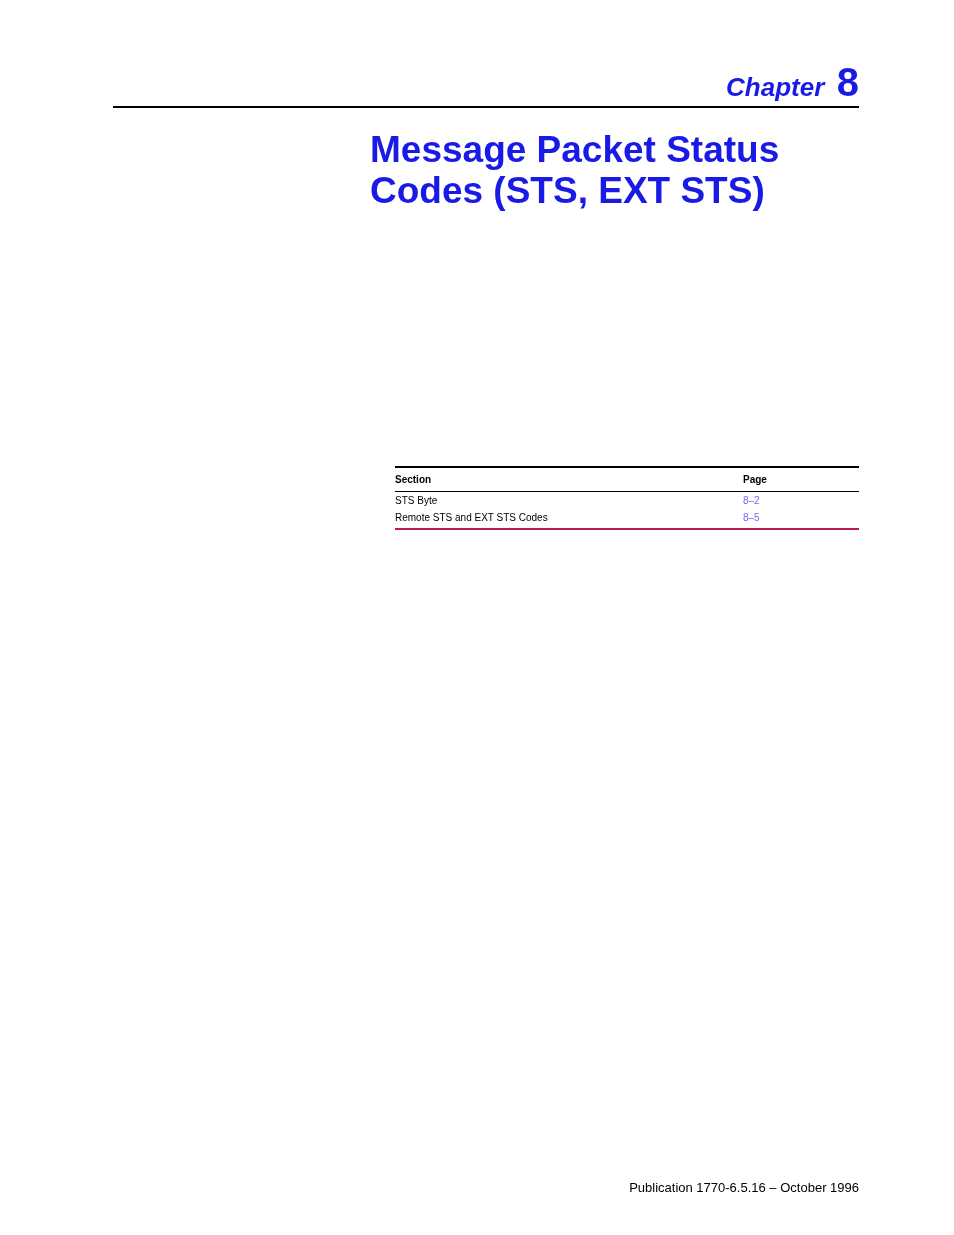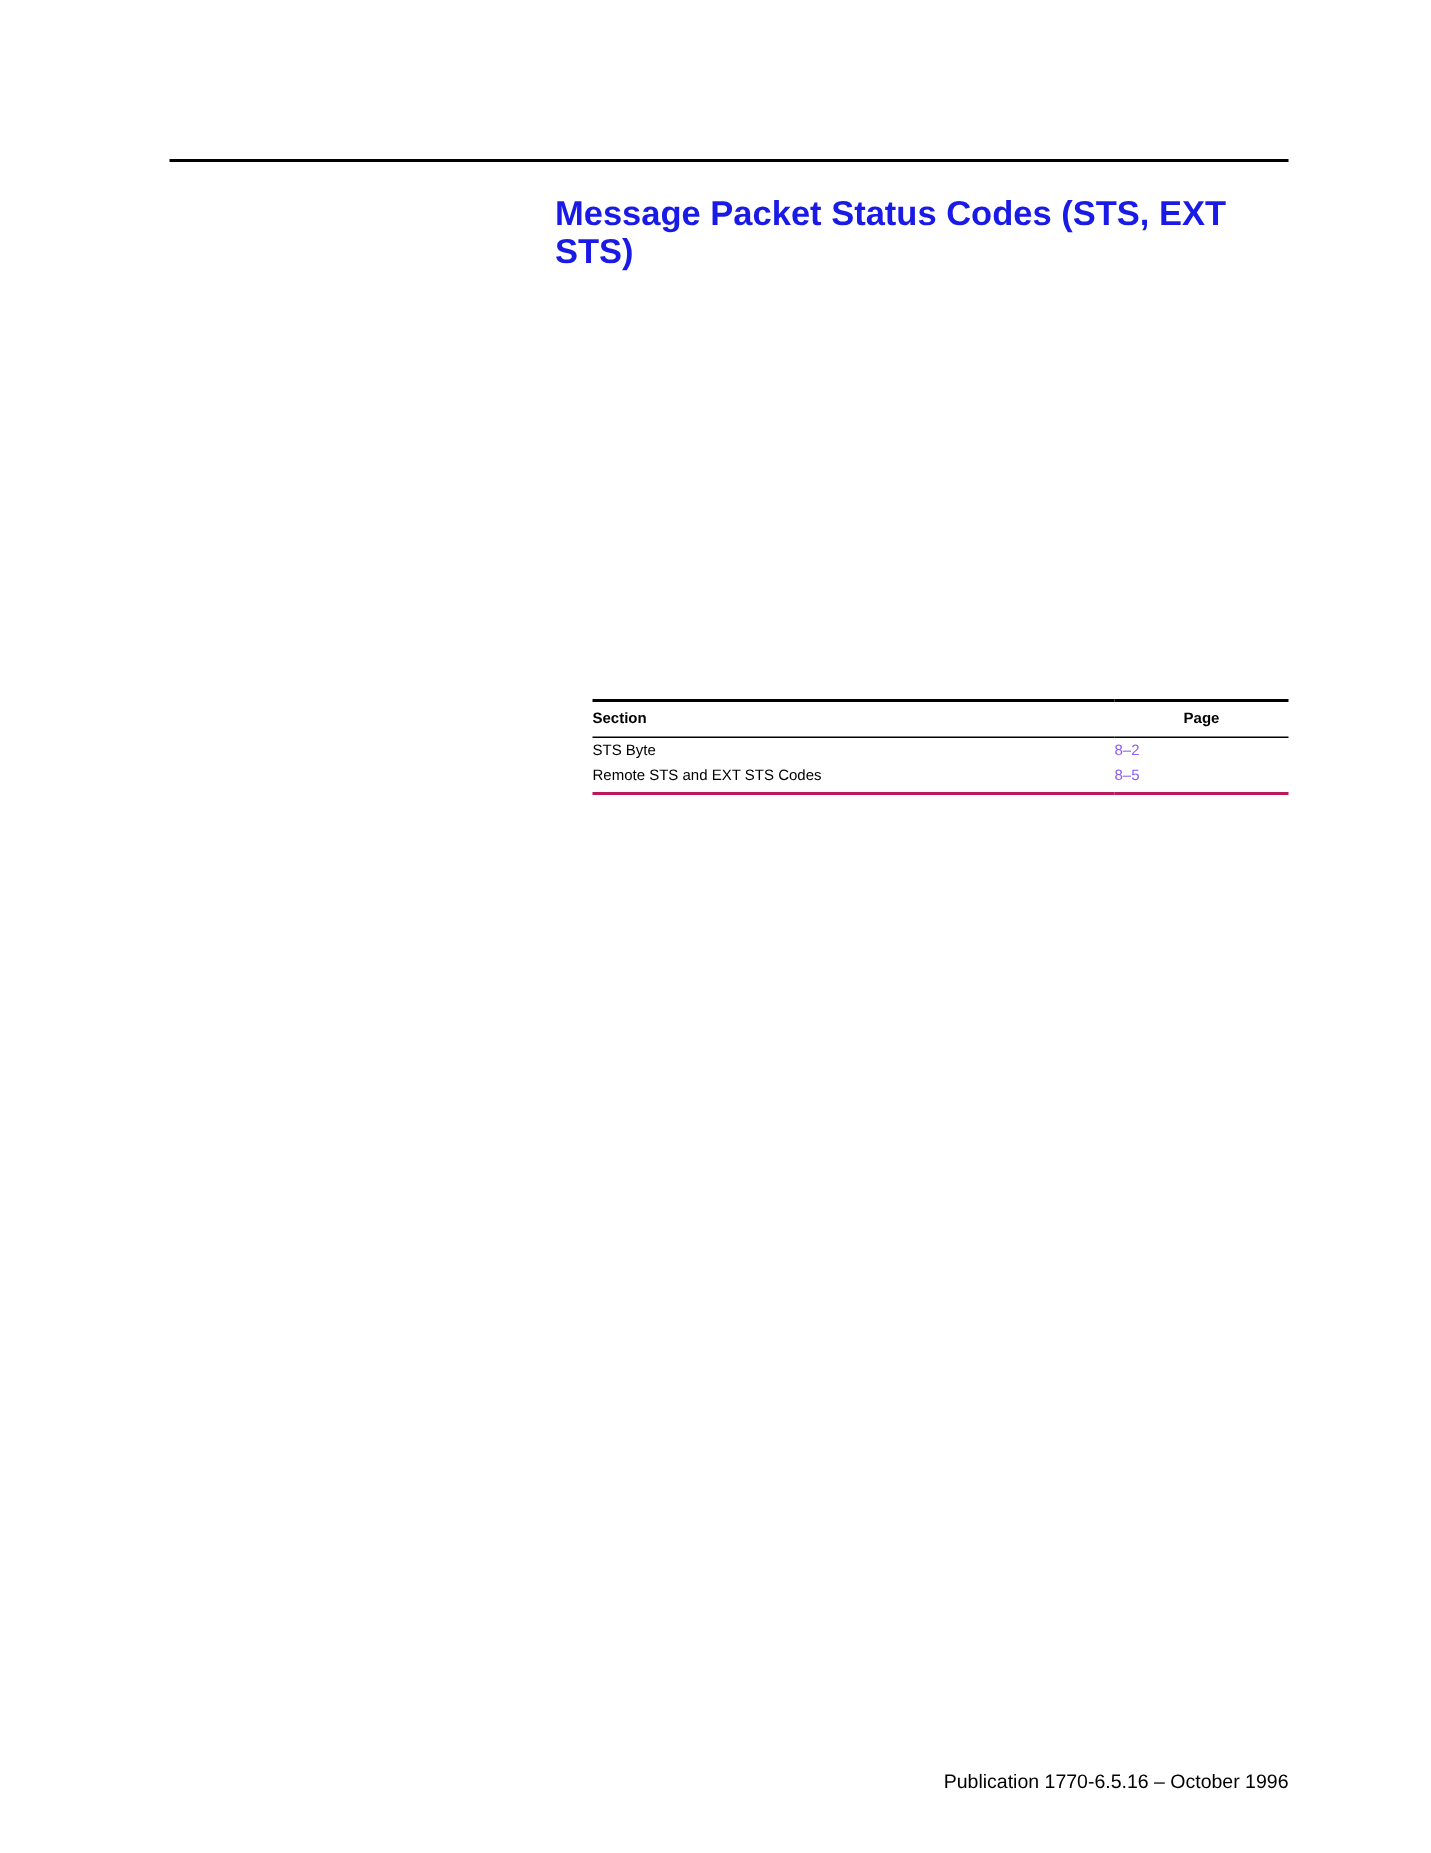--- a/index.html
+++ b/index.html
@@ -48,21 +48,21 @@
     vertical-align: baseline;
   }
   .title {
     position: absolute;
     left: 370px;
     right: 95px;
     top: 130px;
     color: #1a1ae6;
     font-family: Arial Black, Arial, Helvetica, sans-serif;
     font-weight: 900;
-    font-size: 23px;
+    font-size: 37px;
     line-height: 1.1;
   }
   .toc {
     position: absolute;
     left: 395px;
     right: 95px;
     top: 466px;
     font-family: "Helvetica Neue", Helvetica, Arial, sans-serif;
     font-size: 10px;
   }
@@ -71,21 +71,21 @@
     border-collapse: collapse;
   }
   .toc thead th {
     text-align: left;
     font-weight: 700;
     padding: 6px 0 6px 0;
     border-top: 2px solid #000;
     border-bottom: 1px solid #000;
   }
   .toc thead th.page-col {
-    text-align: center;
+    text-align: left;
   }
   .toc tbody td {
     padding: 3px 0;
   }
   .toc tbody tr:last-child td {
     border-bottom: 2px solid #be185d;
     padding-bottom: 5px;
   }
   .toc td.section-col {
     width: 75%;
@@ -106,20 +106,24 @@
     color: #000000;
     font-size: 13px;
     font-family: Arial, Helvetica, sans-serif;
   }
 </style>
 </head>
 <body>
 
 <div class="page">
 
+  <div class="chapter-line">
+    <span class="chapter-word">Chapter</span>
+    <span class="chapter-num">8</span>
+  </div>
 
   <div class="rule-top"></div>
 
   <div class="title">Message Packet Status Codes (STS, EXT STS)</div>
 
   <div class="toc">
     <table>
       <thead>
         <tr>
           <th class="section-col">Section</th>

